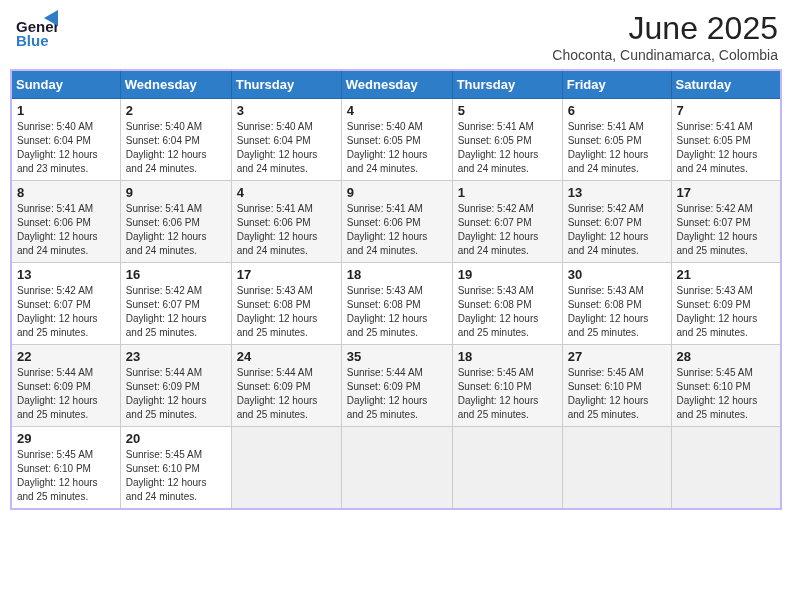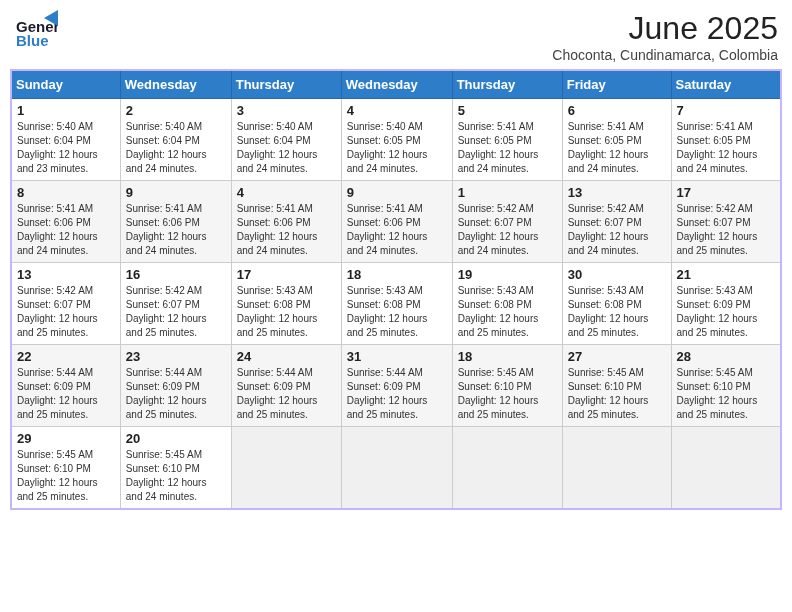--- a/index.html
+++ b/index.html
@@ -206,21 +206,21 @@
       </td>
         <td>
         <span class="day-num">23</span>
         <span class="cell-text">Sunrise: 5:44 AM<br>Sunset: 6:09 PM<br>Daylight: 12 hours<br>and 25 minutes.</span>
       </td>
         <td>
         <span class="day-num">24</span>
         <span class="cell-text">Sunrise: 5:44 AM<br>Sunset: 6:09 PM<br>Daylight: 12 hours<br>and 25 minutes.</span>
       </td>
         <td>
-        <span class="day-num">31</span>
+        <span class="day-num">35</span>
         <span class="cell-text">Sunrise: 5:44 AM<br>Sunset: 6:09 PM<br>Daylight: 12 hours<br>and 25 minutes.</span>
       </td>
         <td>
         <span class="day-num">18</span>
         <span class="cell-text">Sunrise: 5:45 AM<br>Sunset: 6:10 PM<br>Daylight: 12 hours<br>and 25 minutes.</span>
       </td>
         <td>
         <span class="day-num">27</span>
         <span class="cell-text">Sunrise: 5:45 AM<br>Sunset: 6:10 PM<br>Daylight: 12 hours<br>and 25 minutes.</span>
       </td>

